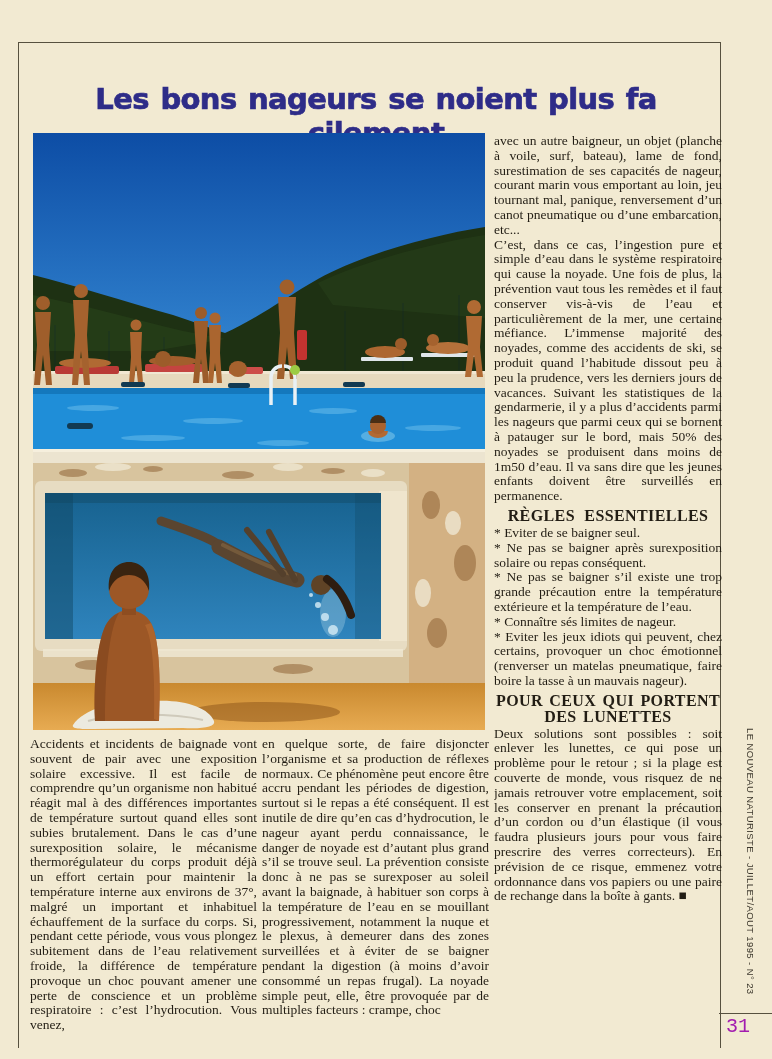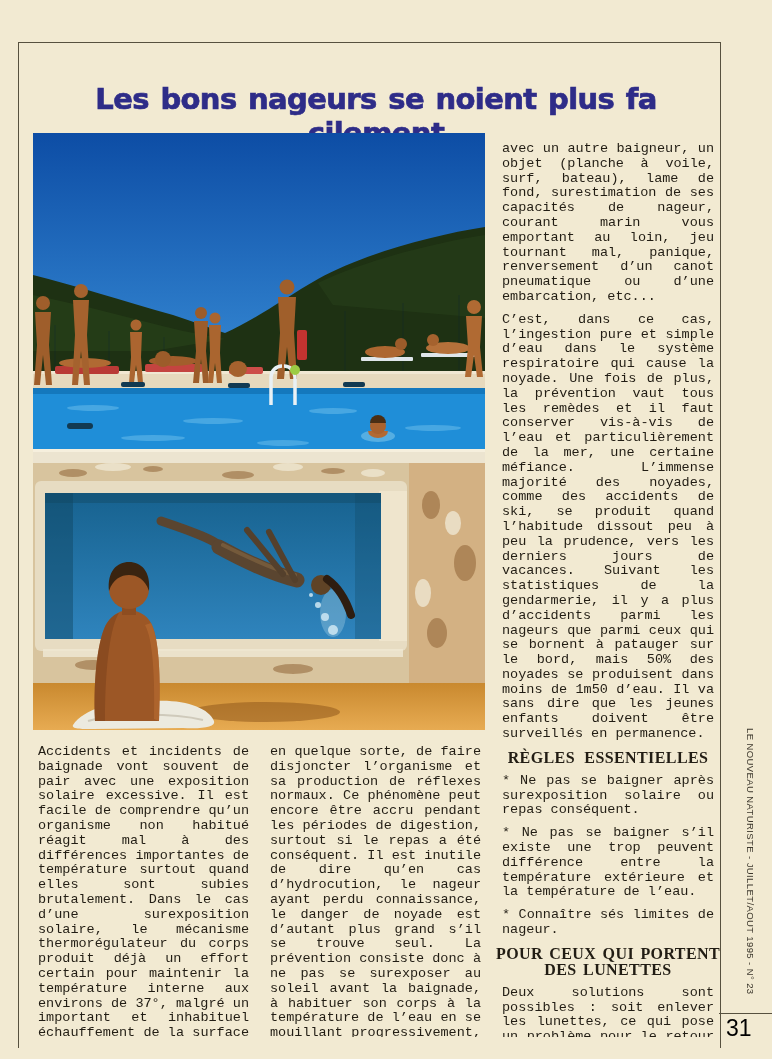--- a/index.html
+++ b/index.html
@@ -24,42 +24,42 @@
   .photo{
     position:absolute;left:33px;top:133px;width:452px;height:597px;margin:0;
     overflow:hidden;background:#1f8ed8;
   }
   .photo svg{display:block;width:100%;height:100%;}
   .col{
     position:absolute;overflow:hidden;
     font-size:13.5px;line-height:14.8px;text-align:justify;
     hyphens:auto;-webkit-hyphens:auto;
   }
-  .col p{margin:8px;font-family:Liberation Mono, monospace;}
+  .col p{margin:0;}
   .col1{left:30px;top:737px;width:227px;height:300px;}
   .col2{left:262px;top:737px;width:227px;height:300px;}
   .col3{left:494px;top:134px;width:228px;height:903px;}
   .col h2{
     margin:4px 0 2px;font-size:16px;line-height:16px;text-align:center;
     font-weight:bold;letter-spacing:0.4px;word-spacing:5px;
   }
   .col h2.glasses{word-spacing:2px;text-align:center;}
   .rule{margin:0;}
   .spine{
     position:absolute;left:736px;top:728px;height:282px;width:20px;
     writing-mode:vertical-rl;
     font-family:"Liberation Sans","DejaVu Sans",sans-serif;
     font-size:9.5px;letter-spacing:0.4px;color:#3c372c;white-space:nowrap;
   }
   .pagenum-block{
     position:absolute;left:719px;top:1013px;width:53px;
     border-top:1.3px solid #57513f;padding:1px 0 0 7px;box-sizing:border-box;
   }
   .pagenum-block span{
-    font-family:Liberation Sans, sans-serif;font-size:23px;color:#000000;
+    font-family:Liberation Mono, monospace;font-size:20px;color:#a21caf;
   }
 </style>
 </head>
 <body>
 
 <div class="frame"></div>
 
 <h1 class="title">Les bons nageurs se noient plus fa  cilement</h1>
 
 <figure class="photo" aria-label="Piscine naturiste : baigneurs au bord du bassin devant des collines, hublot vitré montrant une nageuse sous l’eau, enfant assis sur une serviette qui la regarde">
@@ -262,23 +262,25 @@
 </div>
 
 <div class="col col2">
   <p>en quelque sorte, de faire disjoncter l’organisme et sa production de réflexes normaux. Ce phénomène peut encore être accru pendant les périodes de digestion, surtout si le repas a été conséquent. Il est inutile de dire qu’en cas d’hydrocution, le nageur ayant perdu connaissance, le danger de noyade est d’autant plus grand s’il se trouve seul. La prévention consiste donc à ne pas se surexposer au soleil avant la baignade, à habituer son corps à la température de l’eau en se mouillant progressivement, notamment la nuque et le plexus, à demeurer dans des zones surveillées et à éviter de se baigner pendant la digestion (à moins d’avoir consommé un repas frugal). La noyade simple peut, elle, être provoquée par de multiples facteurs : crampe, choc</p>
 </div>
 
 <div class="col col3">
   <p>avec un autre baigneur, un objet (planche à voile, surf, bateau), lame de fond, surestimation de ses capacités de nageur, courant marin vous emportant au loin, jeu tournant mal, panique, renversement d’un canot pneumatique ou d’une embarcation, etc...</p>
   <p>C’est, dans ce cas, l’ingestion pure et simple d’eau dans le système respiratoire qui cause la noyade. Une fois de plus, la prévention vaut tous les remèdes et il faut conserver vis-à-vis de l’eau et particulièrement de la mer, une certaine méfiance. L’immense majorité des noyades, comme des accidents de ski, se produit quand l’habitude dissout peu à peu la prudence, vers les derniers jours de vacances. Suivant les statistiques de la gendarmerie, il y a plus d’accidents parmi les nageurs que parmi ceux qui se bornent à patauger sur le bord, mais 50% des noyades se produisent dans moins de 1m50 d’eau. Il va sans dire que les jeunes enfants doivent être surveillés en permanence.</p>
   <h2>RÈGLES ESSENTIELLES</h2>
+  <p class="rule">* Eviter de se baigner seul.</p>
   <p class="rule">* Ne pas se baigner après surexposition solaire ou repas conséquent.</p>
-  <p class="rule">* Ne pas se baigner s’il existe une trop peuvent différence entre la température extérieure et la température de l’eau.</p>
+  <p class="rule">* Ne pas se baigner s’il existe une trop grande précaution entre la température extérieure et la température de l’eau.</p>
   <p class="rule">* Connaître sés limites de nageur.</p>
+  <p class="rule">* Eviter les jeux idiots qui peuvent, chez certains, provoquer un choc émotionnel (renverser un matelas pneumatique, faire boire la tasse à un mauvais nageur).</p>
   <h2 class="glasses">POUR CEUX QUI PORTENT DES LUNETTES</h2>
   <p>Deux solutions sont possibles : soit enlever les lunettes, ce qui pose un problème pour le retour ; si la plage est couverte de monde, vous risquez de ne jamais retrouver votre emplacement, soit les conserver en prenant la précaution d’un cordon ou d’un élastique (il vous faudra plusieurs jours pour vous faire prescrire des verres correcteurs). En prévision de ce risque, emmenez votre ordonnance dans vos papiers ou une paire de rechange dans la boîte à gants.  ■</p>
 </div>
 
 <div class="spine">LE NOUVEAU NATURISTE - JUILLET/AOUT 1995 - N° 23</div>
 
 <div class="pagenum-block">
   <span>31</span>
 </div>
 

